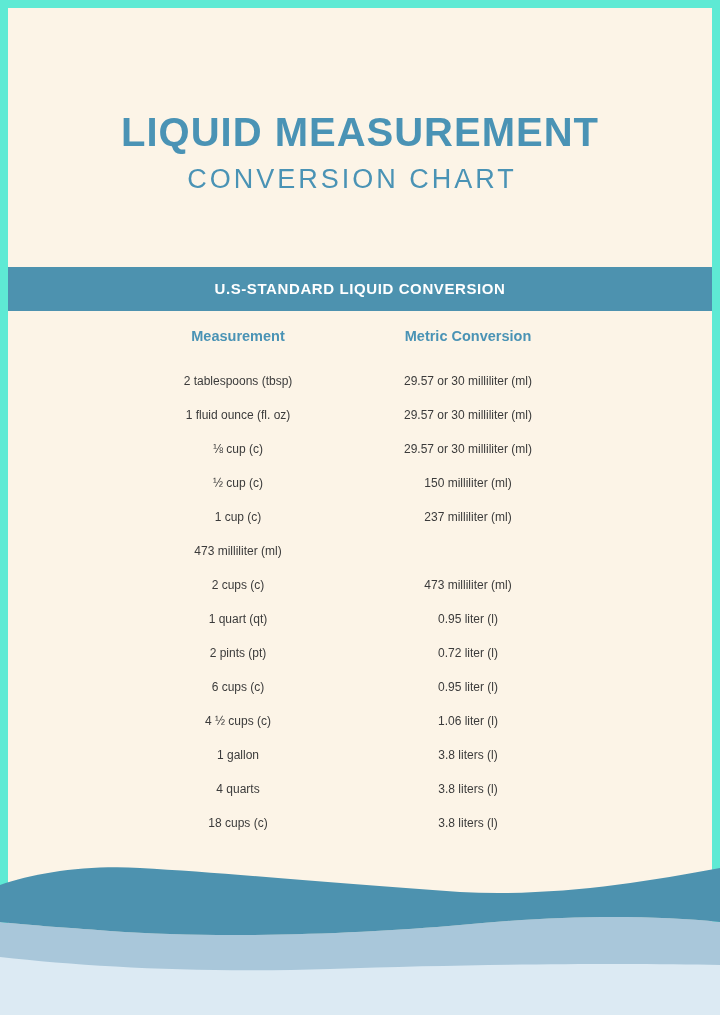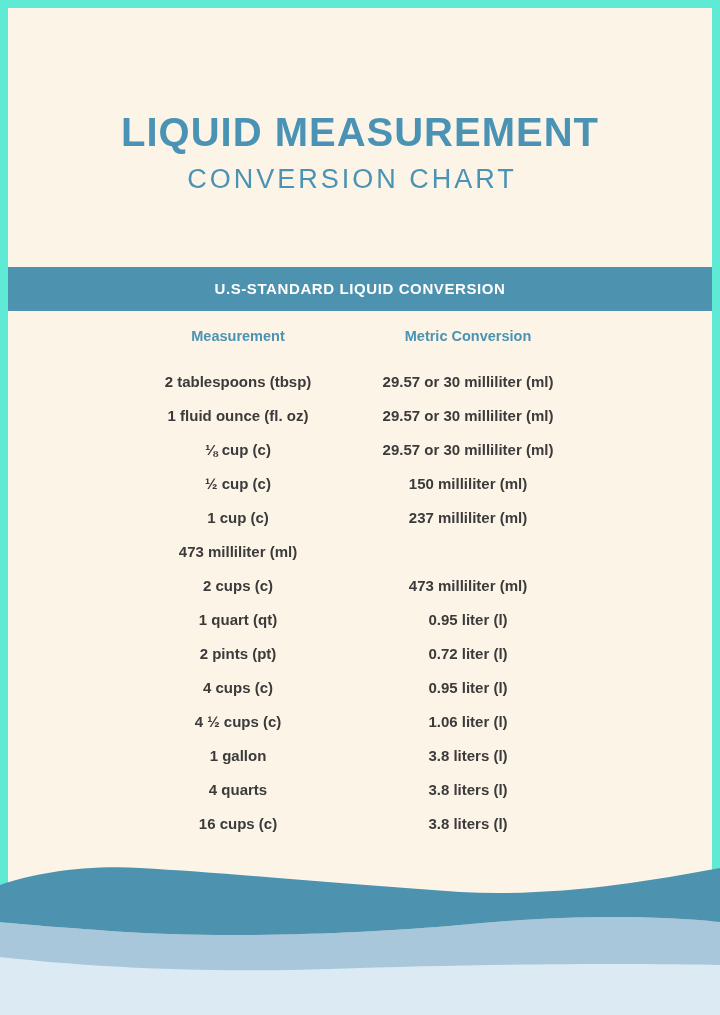--- a/index.html
+++ b/index.html
@@ -64,22 +64,22 @@
   }
   .thead .cell-l, .thead .cell-r {
     color: #4a93b5;
     font-size: 14.5px;
     font-weight: bold;
   }
   .tbody { margin-top: 19px; }
   .trow { height: 34px; }
   .trow .cell-l, .trow .cell-r {
     color: #3b3b3b;
-    font-size: 15px;
-    font-weight: 700;
+    font-size: 12px;
+    font-weight: 400;
   }
   .waves {
     position: absolute;
     left: 0; bottom: 0;
     width: 720px; height: 160px;
     display: block;
   }
 </style>
 </head>
 <body>
@@ -138,41 +138,41 @@
     <div class="cell-l">1 quart (qt)</div>
     <div class="cell-r">0.95 liter (l)</div>
   </div>
 
   <div class="trow cols">
     <div class="cell-l">2 pints (pt)</div>
     <div class="cell-r">0.72 liter (l)</div>
   </div>
 
   <div class="trow cols">
-    <div class="cell-l">4 cups (c)</div>
+    <div class="cell-l">6 cups (c)</div>
     <div class="cell-r">0.95 liter (l)</div>
   </div>
 
   <div class="trow cols">
     <div class="cell-l">4 ½ cups (c)</div>
     <div class="cell-r">1.06 liter (l)</div>
   </div>
 
   <div class="trow cols">
     <div class="cell-l">1 gallon</div>
     <div class="cell-r">3.8 liters (l)</div>
   </div>
 
   <div class="trow cols">
     <div class="cell-l">4 quarts</div>
     <div class="cell-r">3.8 liters (l)</div>
   </div>
 
   <div class="trow cols">
-    <div class="cell-l">16 cups (c)</div>
+    <div class="cell-l">18 cups (c)</div>
     <div class="cell-r">3.8 liters (l)</div>
   </div>
 </div>
 
   </div>
 
   <svg class="waves" viewBox="0 0 720 160" preserveAspectRatio="none" aria-hidden="true">
     <path fill="#a9c7da" d="M0,67 C25,70 60,72 110,76 C220,84 360,79 460,70 C560,60 650,60 720,67 L720,160 L0,160 Z"></path>
     <path fill="#dceaf3" d="M0,102 C90,112 200,118 330,114 C480,109 630,108 720,110 L720,160 L0,160 Z"></path>
     <path fill="#4d92af" d="M0,30 C35,18 85,10 140,13 C230,18 340,29 460,37 C550,42 640,28 720,13 L720,67 C650,60 560,60 460,70 C360,79 220,84 110,76 C60,72 25,70 0,67 Z"></path>

